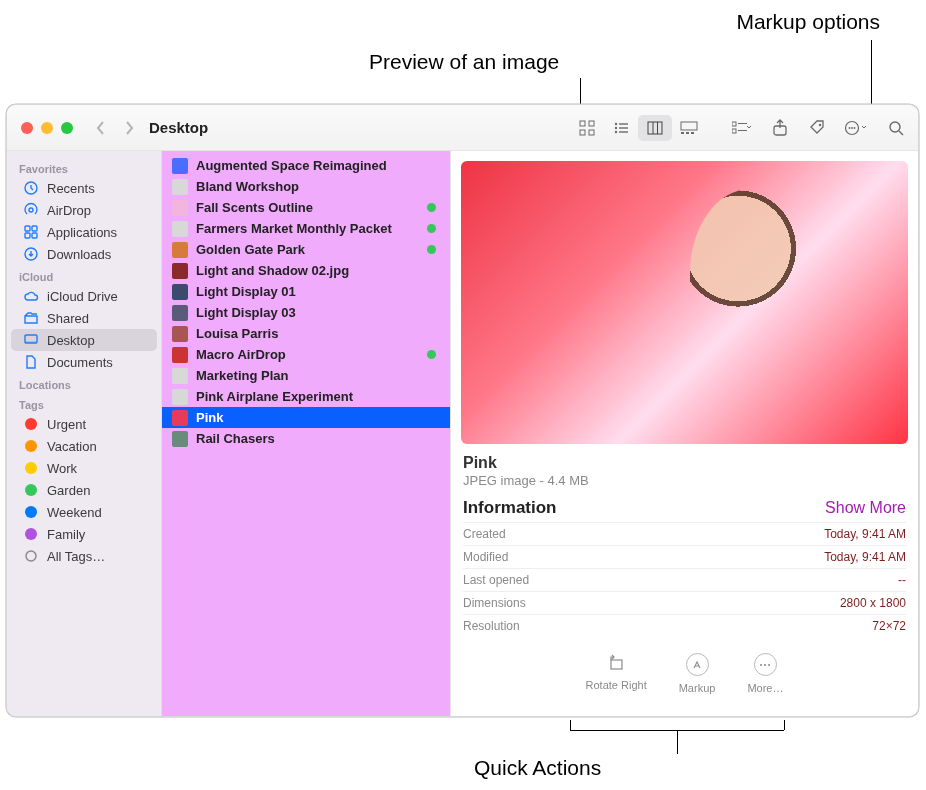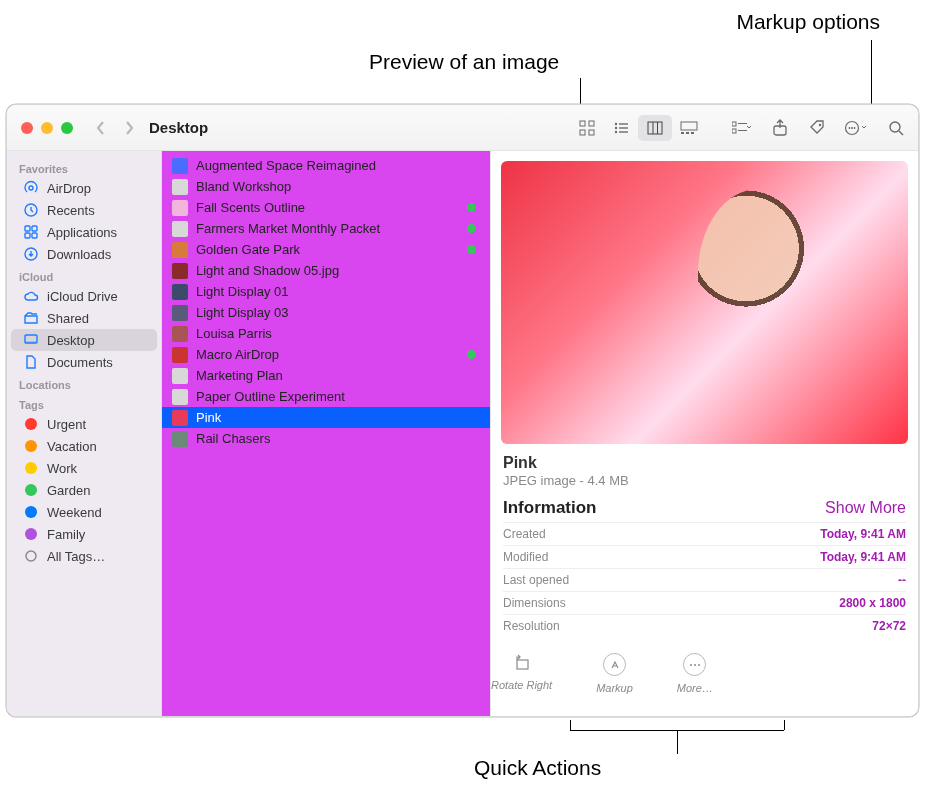--- a/index.html
+++ b/index.html
@@ -23,41 +23,41 @@
   .tgroup { display: flex; gap: 14px; margin-left: 24px; align-items: center; color: #6a6a6a; }
   .tbtn { display: flex; align-items: center; justify-content: center; width: 24px; height: 24px; }
   .search-ic { margin-left: 16px; color: #6a6a6a; }
   .body { flex: 1; display: flex; min-height: 0; }
   .sidebar { width: 155px; background: #efeaf1; border-right: 1px solid #e2dde4; padding: 6px 0 6px 0; overflow: auto; font-size: 13px; }
   .shead { color: #9a949e; font-size: 11px; font-weight: 600; padding: 6px 12px 2px; }
   .sitem { display: flex; align-items: center; gap: 8px; padding: 3px 12px; color: #3a3a3c; border-radius: 5px; margin: 0 4px; }
   .sitem.sel { background: #d9d4dc; }
   .sitem .ic { width: 16px; height: 16px; display: flex; align-items: center; justify-content: center; color: #1f7cff; }
   .tagdot { width: 12px; height: 12px; border-radius: 50%; }
-  .column { width: 329px; border-right: 1px solid #e5e5e5; padding: 4px 0; overflow: auto; background: #d946ef; }
+  .column { width: 289px; border-right: 1px solid #e5e5e5; padding: 4px 0; overflow: auto; background: #f0abfc; font-weight: bold; }
   .row { display: flex; align-items: center; gap: 8px; padding: 2.5px 10px; font-size: 13px; position: relative; }
   .row.sel { background: #0a60ff; color: #fff; }
   .ficon { width: 16px; height: 16px; border-radius: 2px; flex: none; }
   .flabel { flex: 1; white-space: nowrap; overflow: hidden; text-overflow: ellipsis; }
   .gdot { width: 9px; height: 9px; border-radius: 50%; background: #34c759; margin-right: 4px; }
   .preview { flex: 1; display: flex; flex-direction: column; background: #fff; }
   .pimg { margin: 10px 10px 6px 10px; height: 283px; border-radius: 6px; overflow: hidden; background: linear-gradient(135deg,#e34 0%, #f78 35%, #fde 60%, #f34 100%); position: relative; }
   .pimg::after { content:""; position:absolute; right:22%; top:10%; width:120px; height:170px; background: radial-gradient(circle at 40% 35%, #f2c9b1 0 40%, #5a3b2a 40% 44%, transparent 44%); border-radius: 50% 50% 45% 45%; opacity:.9; }
   .pmeta { padding: 4px 12px 0; }
   .pname { font-size: 16px; font-weight: 600; color: #333; }
   .psub { font-size: 13px; color: #8a8a8d; margin-top: 1px; }
   .infohead { display: flex; align-items: baseline; margin-top: 10px; padding: 0 12px; }
   .infohead .t { font-weight: 700; font-size: 17px; }
   .showmore { margin-left: auto; color: #a21caf; font-size: 16px; }
   .itable { margin: 4px 12px 0; font-size: 12px; }
   .irow { display: flex; justify-content: space-between; padding: 4px 0; border-top: 1px solid #eee; }
   .irow:first-child { border-top: 1px solid #eee; }
   .ikey { color: #8a8a8d; }
-  .ival { color: #a21caf; font-weight: 700; }
-  .qa { display: flex; justify-content: flex-start; gap: 44px; padding: 16px 0 12px; font-style: italic; }
+  .ival { color: #7f1d1d; font-weight: 400; }
+  .qa { display: flex; justify-content: center; gap: 32px; padding: 16px 0 12px; }
   .qabtn { display: flex; flex-direction: column; align-items: center; gap: 6px; color: #8a8a8d; font-size: 11px; }
   .qabtn .circ { width: 23px; height: 23px; border: 1.3px solid #b8b8bb; border-radius: 50%; display:flex; align-items:center; justify-content:center; color:#8a8a8d; }
   svg { display: block; }
 </style>
 </head>
 <body>
 
 <div class="callout" style="right:46px; top:10px;">Markup options</div>
 <div class="callout-line" style="right:54px; top:40px; width:1px; height:598px;"></div>
 <div class="callout" style="left:369px; top:50px;">Preview of an image</div>
@@ -163,34 +163,34 @@
         </svg>
       </div>
   </div>
 
   <div class="body">
     <div class="sidebar" id="sidebar">
         <div class="shead">Favorites</div>
         <div class="sitem">
           <span class="ic">
             <svg width="16" height="16" viewBox="0 0 16 16">
+              <circle cx="8" cy="8" r="6" stroke="#1f7cff" stroke-width="1.4" fill="none"></circle>
+              <path d="M8 5 v3 l2 2" stroke="#1f7cff" stroke-width="1.4" fill="none"></path>
+            </svg>
+          </span>
+          <span>Recents</span>
+        </div>
+        <div class="sitem">
+          <span class="ic">
+            <svg width="16" height="16" viewBox="0 0 16 16">
               <circle cx="8" cy="8" r="2" stroke="#1f7cff" stroke-width="1.4" fill="none"></circle>
               <path d="M4 12 a6 6 0 1 1 8 0" stroke="#1f7cff" stroke-width="1.4" fill="none"></path>
             </svg>
           </span>
           <span>AirDrop</span>
-        </div>
-        <div class="sitem">
-          <span class="ic">
-            <svg width="16" height="16" viewBox="0 0 16 16">
-              <circle cx="8" cy="8" r="6" stroke="#1f7cff" stroke-width="1.4" fill="none"></circle>
-              <path d="M8 5 v3 l2 2" stroke="#1f7cff" stroke-width="1.4" fill="none"></path>
-            </svg>
-          </span>
-          <span>Recents</span>
         </div>
         <div class="sitem">
           <span class="ic">
             <svg width="16" height="16" viewBox="0 0 16 16">
               <rect x="2" y="2" width="5" height="5" rx="1" stroke="#1f7cff" stroke-width="1.4" fill="none"></rect>
               <rect x="9" y="2" width="5" height="5" rx="1" stroke="#1f7cff" stroke-width="1.4" fill="none"></rect>
               <rect x="2" y="9" width="5" height="5" rx="1" stroke="#1f7cff" stroke-width="1.4" fill="none"></rect>
               <rect x="9" y="9" width="5" height="5" rx="1" stroke="#1f7cff" stroke-width="1.4" fill="none"></rect>
             </svg>
           </span>
@@ -305,21 +305,21 @@
           <span class="flabel">Farmers Market Monthly Packet</span>
           <span class="gdot"></span>
         </div>
         <div class="row">
           <span class="ficon" style="background: rgb(215, 123, 61);"></span>
           <span class="flabel">Golden Gate Park</span>
           <span class="gdot"></span>
         </div>
         <div class="row">
           <span class="ficon" style="background: rgb(139, 42, 42);"></span>
-          <span class="flabel">Light and Shadow 05.jpg</span>
+          <span class="flabel">Light and Shadow 02.jpg</span>
         </div>
         <div class="row">
           <span class="ficon" style="background: rgb(60, 74, 110);"></span>
           <span class="flabel">Light Display 01</span>
         </div>
         <div class="row">
           <span class="ficon" style="background: rgb(90, 90, 122);"></span>
           <span class="flabel">Light Display 03</span>
         </div>
         <div class="row">
@@ -330,21 +330,21 @@
           <span class="ficon" style="background: rgb(204, 51, 51);"></span>
           <span class="flabel">Macro AirDrop</span>
           <span class="gdot"></span>
         </div>
         <div class="row">
           <span class="ficon" style="background: rgb(216, 216, 216);"></span>
           <span class="flabel">Marketing Plan</span>
         </div>
         <div class="row">
           <span class="ficon" style="background: rgb(216, 216, 216);"></span>
-          <span class="flabel">Paper Outline Experiment</span>
+          <span class="flabel">Pink Airplane Experiment</span>
         </div>
         <div class="row sel">
           <span class="ficon" style="background: rgb(232, 58, 90);"></span>
           <span class="flabel">Pink</span>
         </div>
         <div class="row">
           <span class="ficon" style="background: rgb(106, 138, 122);"></span>
           <span class="flabel">Rail Chasers</span>
         </div>
       </div>

